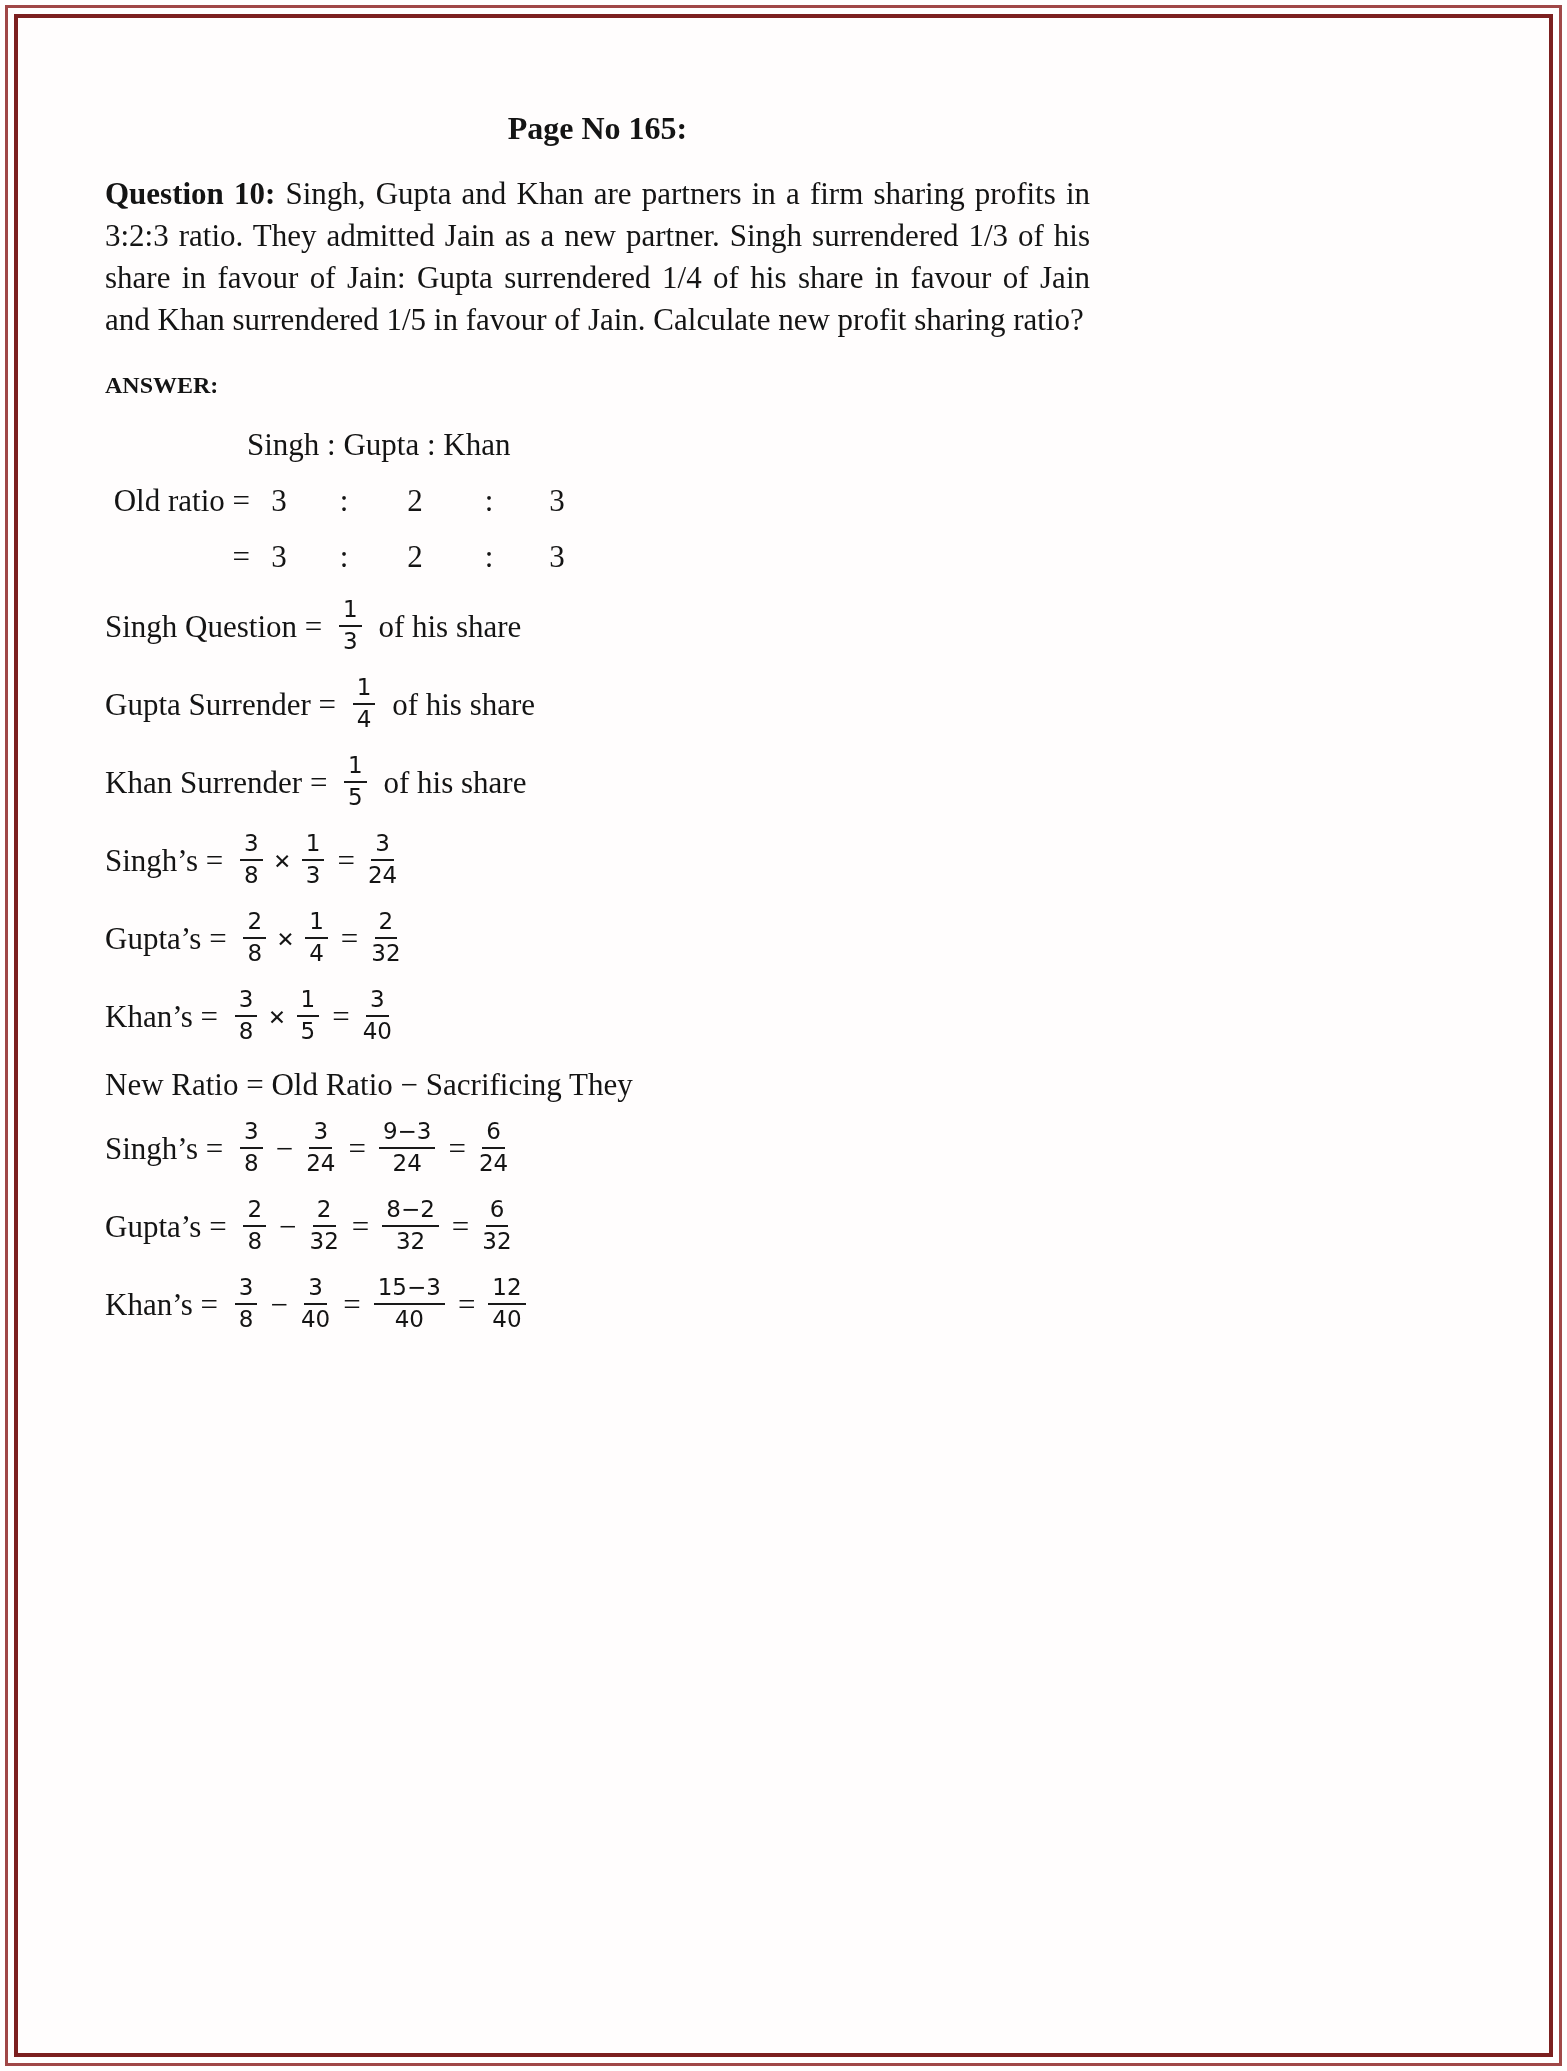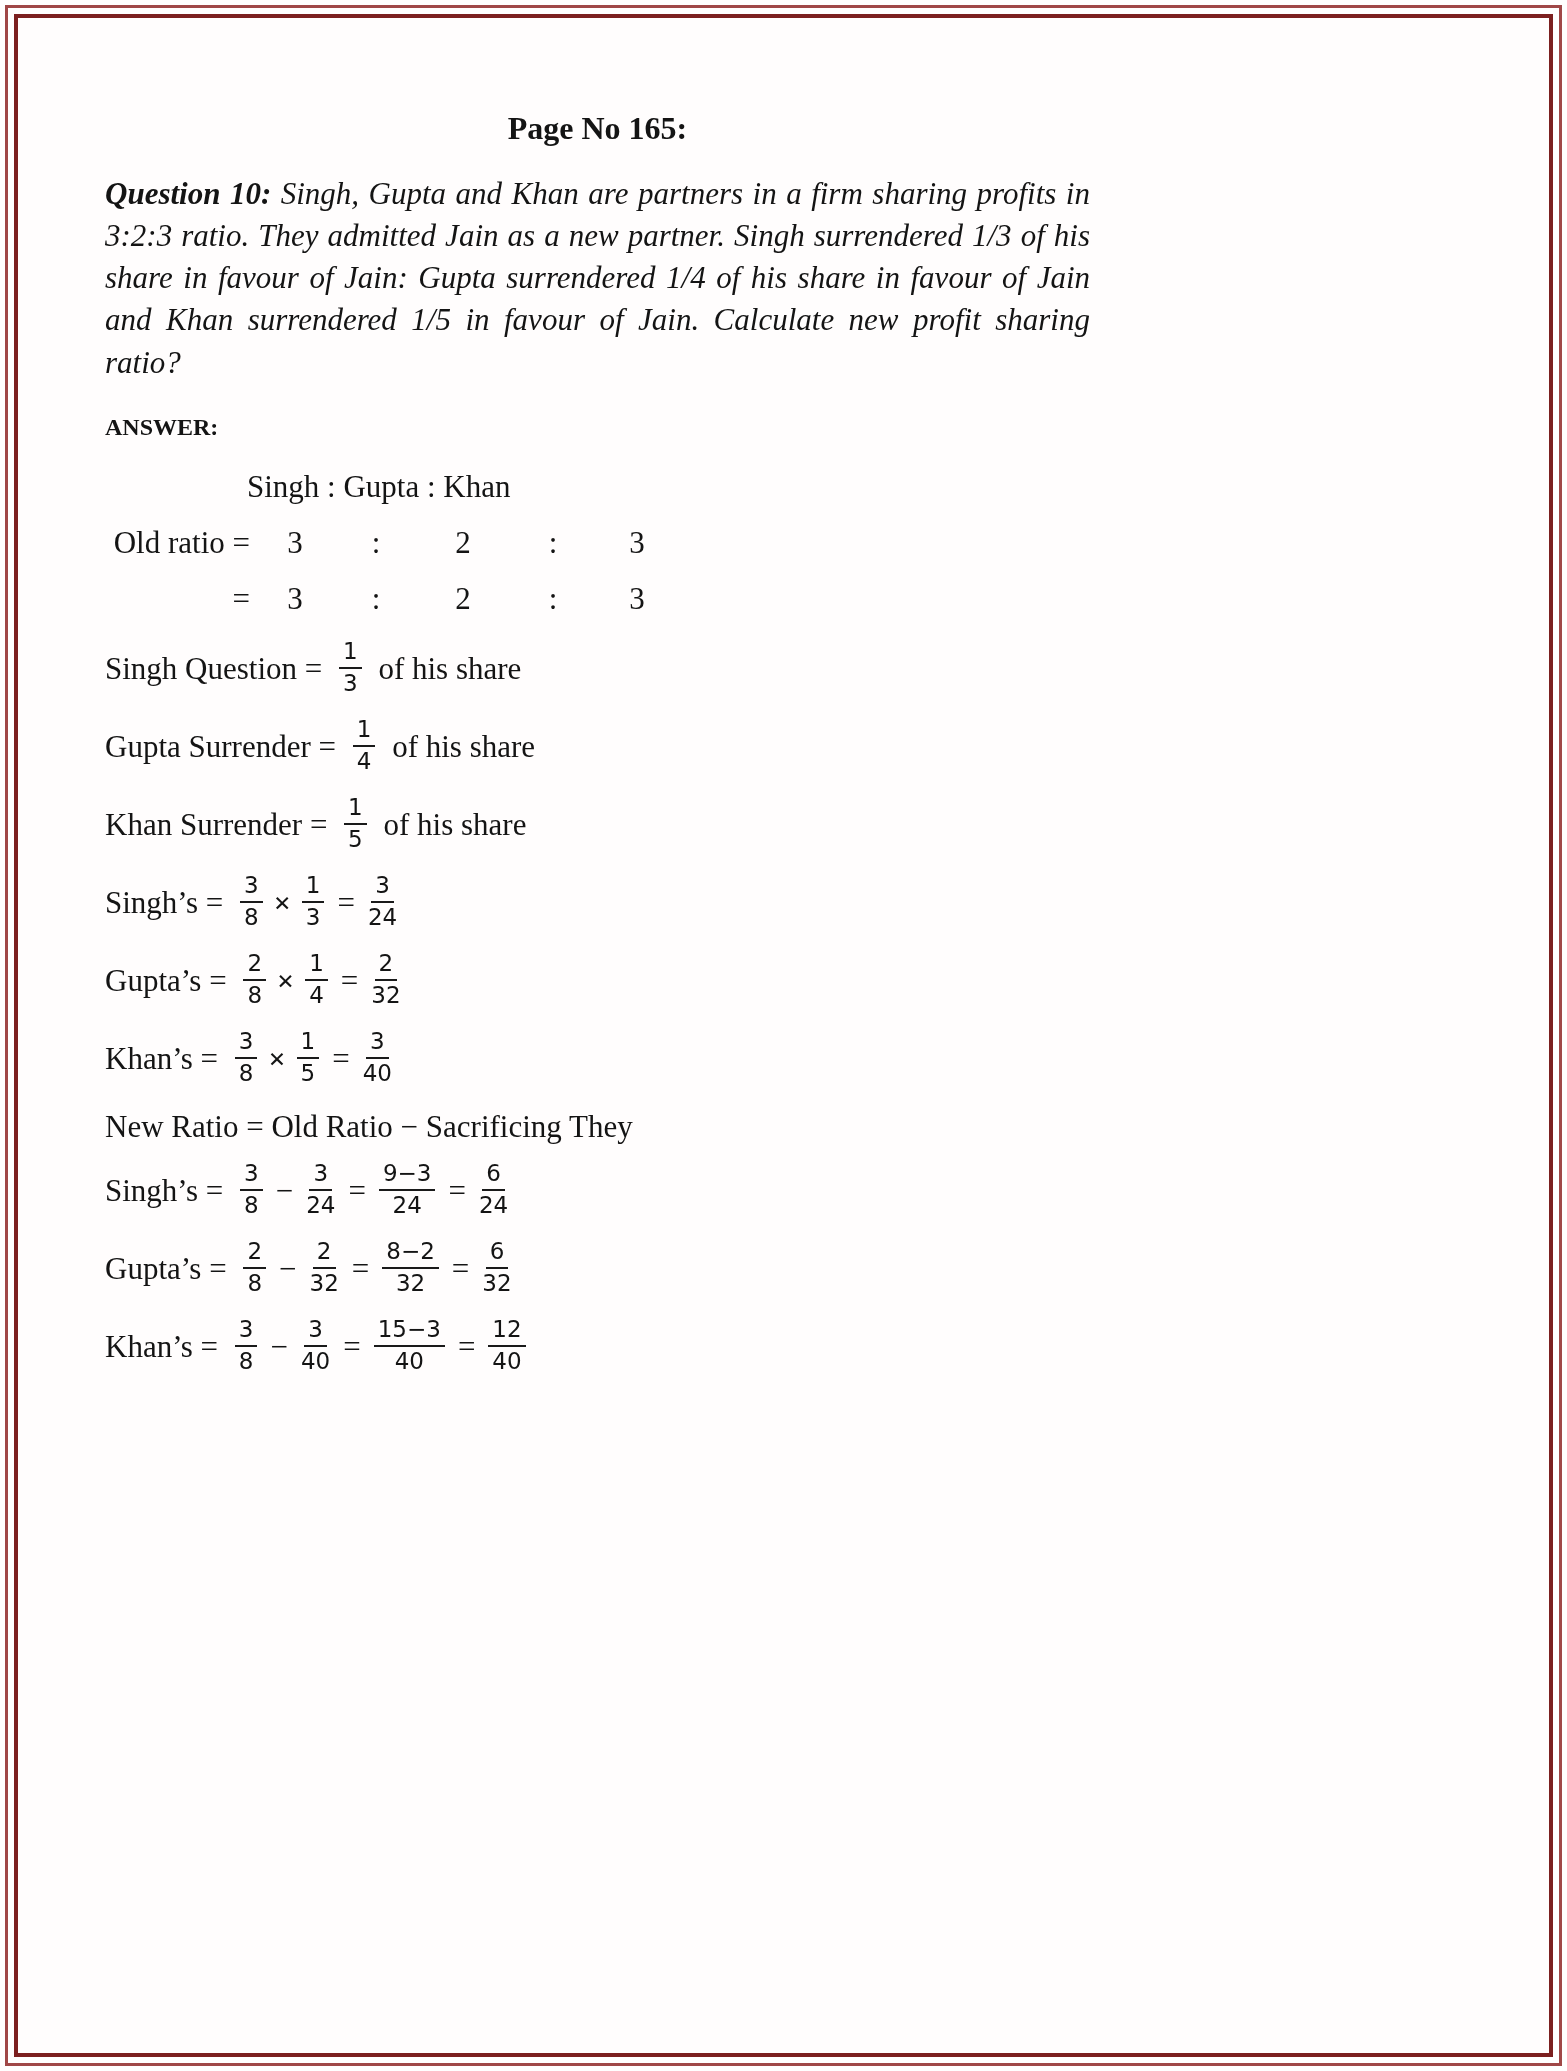--- a/index.html
+++ b/index.html
@@ -32,38 +32,36 @@
     text-align:center;
     font-weight:bold;
     font-size:32px;
     margin-bottom:26px;
   }
   .question-para {
     width:985px;
     font-size:31px;
     line-height:1.36;
     text-align:justify;
-    font-style:italic;
   }
   .q-label { font-weight:bold; }
   .answer-label {
     font-size:24px;
     margin:30px 0 6px 0;
     font-weight:bold;
   }
   .ratio-names {
     font-size:31px;
     padding-left:142px;
     margin:28px 0 8px 0;
   }
   .ratio-row {
     display:flex;
     font-size:31px;
     margin:20px 0;
-    gap:16px;
   }
   .ratio-row .lbl { width:145px; text-align:right; }
   .ratio-row .cell { text-align:center; }
   .ratio-row .v1 { width:58px; }
   .ratio-row .c1 { width:72px; }
   .ratio-row .v2 { width:70px; }
   .ratio-row .c2 { width:78px; }
   .ratio-row .v3 { width:58px; }
   .math-row {
     display:flex;

